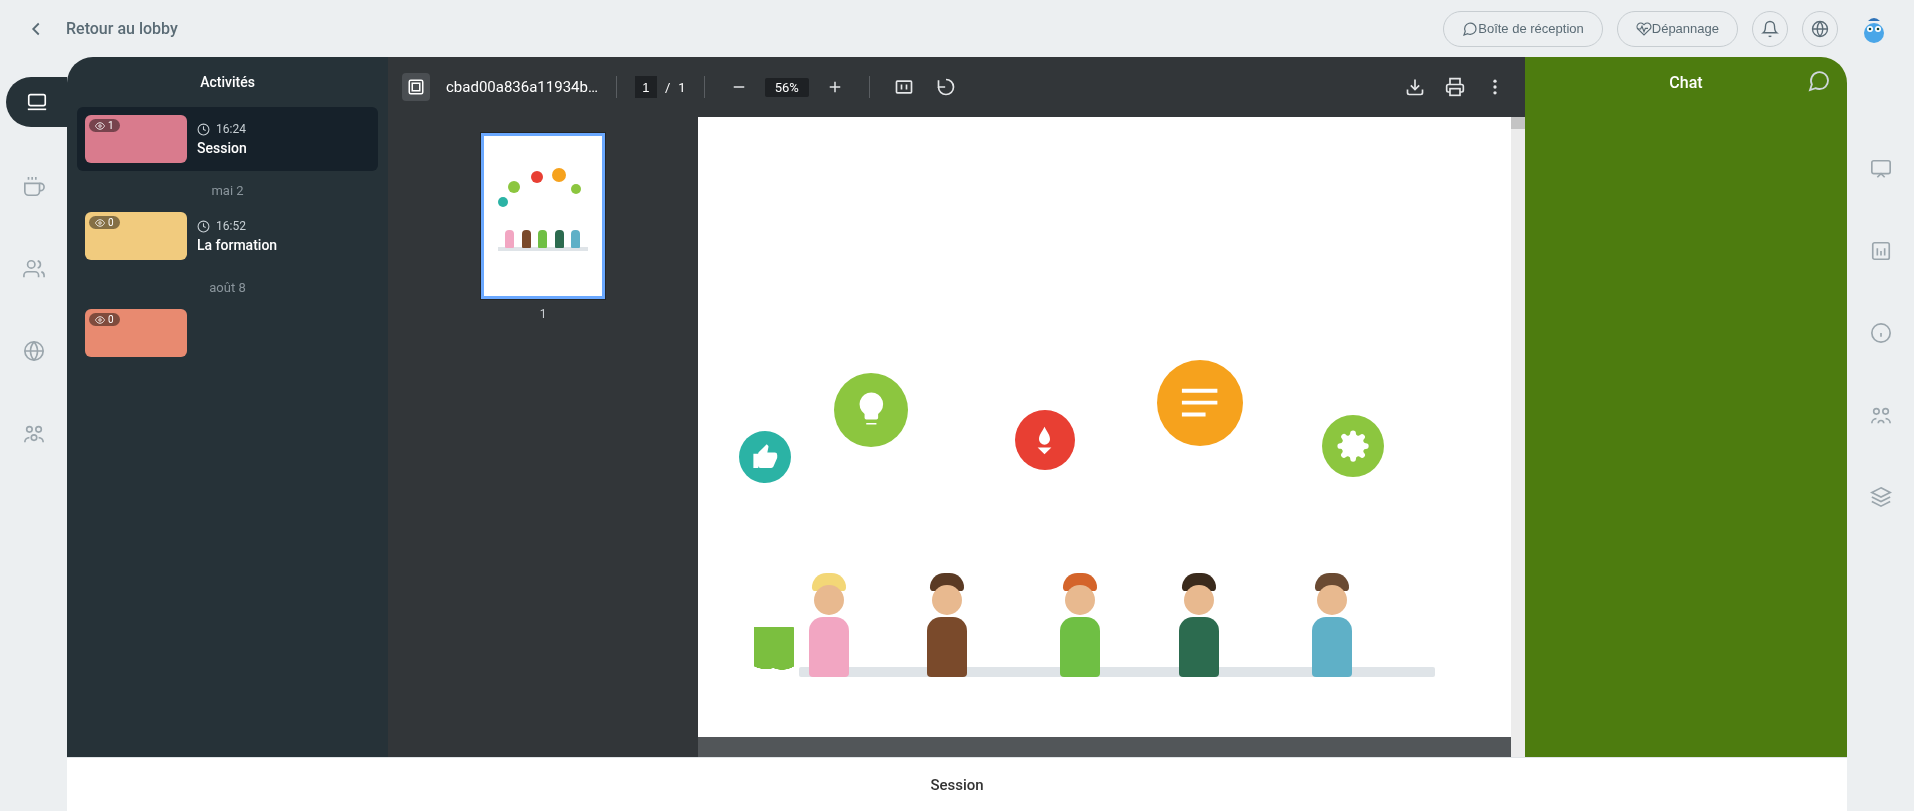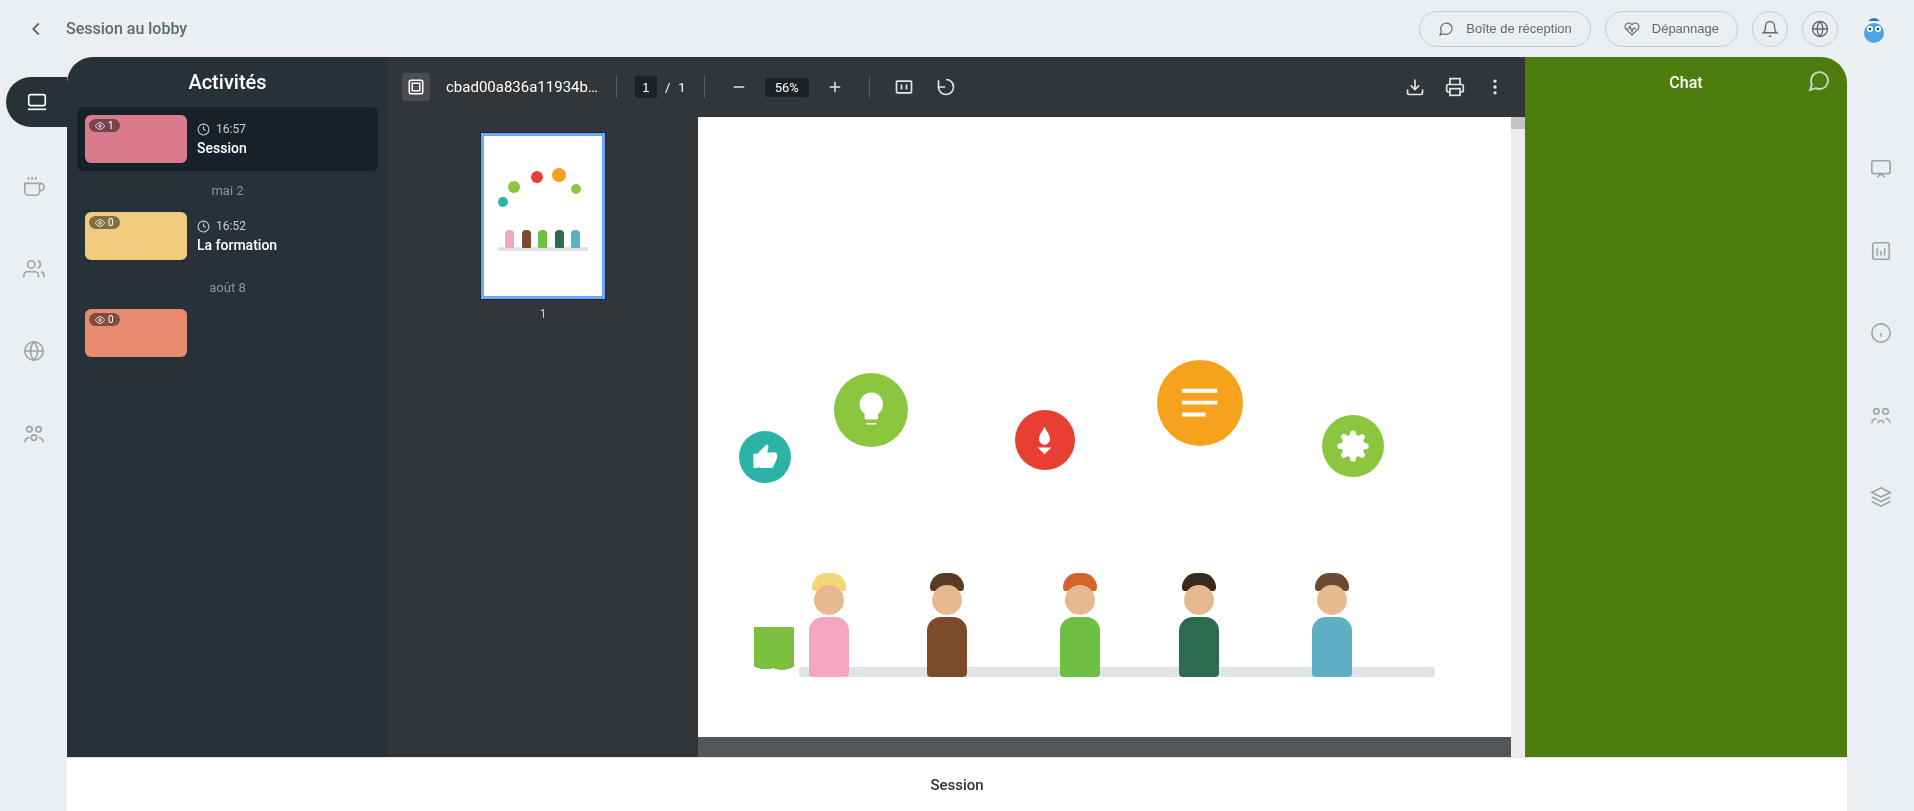--- a/index.html
+++ b/index.html
@@ -5,32 +5,32 @@
 * { box-sizing: border-box; margin: 0; padding: 0; }
 body { font-family: -apple-system, BlinkMacSystemFont, "Segoe UI", Roboto, sans-serif; background: #eceff1; color: #263238; overflow: hidden; }
 .app { width: 1914px; height: 811px; position: relative; display: flex; flex-direction: column; }
 
 
 .topbar { height: 57px; display: flex; align-items: center; padding: 0 24px; background: #eceff1; }
 .topbar-left { display: flex; align-items: center; gap: 18px; }
 .back-arrow { width: 24px; height: 24px; display:flex; align-items:center; justify-content:center; cursor: pointer; color:#5a6b75; }
 .lobby-text { font-size: 16px; color: #5a6b75; font-weight: 500; }
 .topbar-right { margin-left: auto; display: flex; align-items: center; gap: 14px; }
-.pill-btn { display: flex; align-items: center; gap: 12px; border: 1px solid #c7cdd1; background: #eceff1; color:#5a6b75; border-radius: 22px; height: 36px; padding: 0 18px; font-size: 13px; cursor:pointer; }
+.pill-btn { display: flex; align-items: center; gap: 0; border: 1px solid #c7cdd1; background: #eceff1; color:#5a6b75; border-radius: 22px; height: 36px; padding: 0 18px; font-size: 13px; cursor:pointer; }
 .icon-circle { width: 36px; height: 36px; border-radius: 50%; border:1px solid #c7cdd1; display:flex; align-items:center; justify-content:center; color:#5a6b75; cursor:pointer;}
 .avatar { width: 32px; height: 32px; border-radius:6px; margin-left:6px; }
 
 
 .left-rail { width: 67px; background:#eceff1; display:flex; flex-direction:column; align-items:center; gap: 38px; padding-top: 20px; position:relative; z-index:3;}
 .rail-item { width:44px; height:44px; display:flex; align-items:center; justify-content:center; color:#9aa5ac; cursor:pointer;}
 .rail-active-wrapper { position:absolute; top:0; left:6px; width:61px; height:50px; background:#263238; border-top-left-radius:26px; border-bottom-left-radius:26px; display:flex; align-items:center; justify-content:center; color:#fff;}
 
 
 .activities { width: 321px; background:#263238; display:flex; flex-direction:column; border-top-left-radius: 26px; border-bottom-left-radius:26px; overflow:hidden;}
-.activities-header { height:50px; display:flex; align-items:center; justify-content:center; color:#fff; font-size:20px; font-weight:500;}
+.activities-header { height:50px; display:flex; align-items:center; justify-content:center; color:#fff; font-size:14px; font-weight:500;}
 .activities-list { flex:1; overflow:auto; padding: 0 10px;}
 .activity-row { display:flex; gap:10px; padding:8px; border-radius:6px; cursor:pointer; }
 .activity-row.selected { background:#16212a; }
 .thumb { width: 102px; height: 48px; border-radius:6px; position:relative; flex-shrink:0;}
 .thumb-pink { background:#d97b8d;}
 .thumb-yellow { background:#f1cb7e;}
 .thumb-orange { background:#e88a70;}
 .eye-badge { position:absolute; top:4px; left:4px; background:rgba(0,0,0,.45); color:#fff; font-size:10px; padding:1px 6px; border-radius:10px; display:flex; align-items:center; gap:3px;}
 .activity-meta { display:flex; flex-direction:column; gap:4px; color:#d0d5d9; font-size:13px; justify-content:center;}
 .meta-line { display:flex; align-items:center; gap:6px; color:#c6ced3; font-size:12px;}
@@ -122,21 +122,21 @@
 
 <div class="app">
 
   <div class="topbar">
     <div class="topbar-left">
       <div class="back-arrow">
         <svg viewBox="0 0 24 24" width="22" height="22" fill="none" stroke="currentColor" stroke-width="2">
             <path d="M15 18l-6-6 6-6"></path>
           </svg>
       </div>
-      <div class="lobby-text">Session au lobby</div>
+      <div class="lobby-text">Retour au lobby</div>
     </div>
     <div class="topbar-right">
       <button class="pill-btn">
         <span>
           <svg class="icon-sm" viewBox="0 0 24 24" fill="none" stroke="currentColor" stroke-width="1.8">
               <path d="M21 11.5a8.38 8.38 0 01-8.5 8.5 8.5 8.5 0 01-4-.9L3 21l1.9-5.6A8.5 8.5 0 1121 11.5z"></path>
             </svg>
         </span>
         <span>Boîte de réception</span>
       </button>
@@ -233,21 +233,21 @@
                     </svg>
                   <span>1</span>
                 </div>
               </div>
               <div class="activity-meta">
                 <div class="meta-line">
                   <svg width="13" height="13" viewBox="0 0 24 24" fill="none" stroke="currentColor" stroke-width="2">
                       <circle cx="12" cy="12" r="10"></circle>
                       <path d="M12 6v6l4 2"></path>
                     </svg>
-                  <span>16:57</span>
+                  <span>16:24</span>
                 </div>
                 <div class="activity-title">Session</div>
               </div>
             </div>
 
             <div class="date-sep">mai 2</div>
 
             <div class="activity-row">
               <div class="thumb thumb-yellow">
                 <div class="eye-badge">

